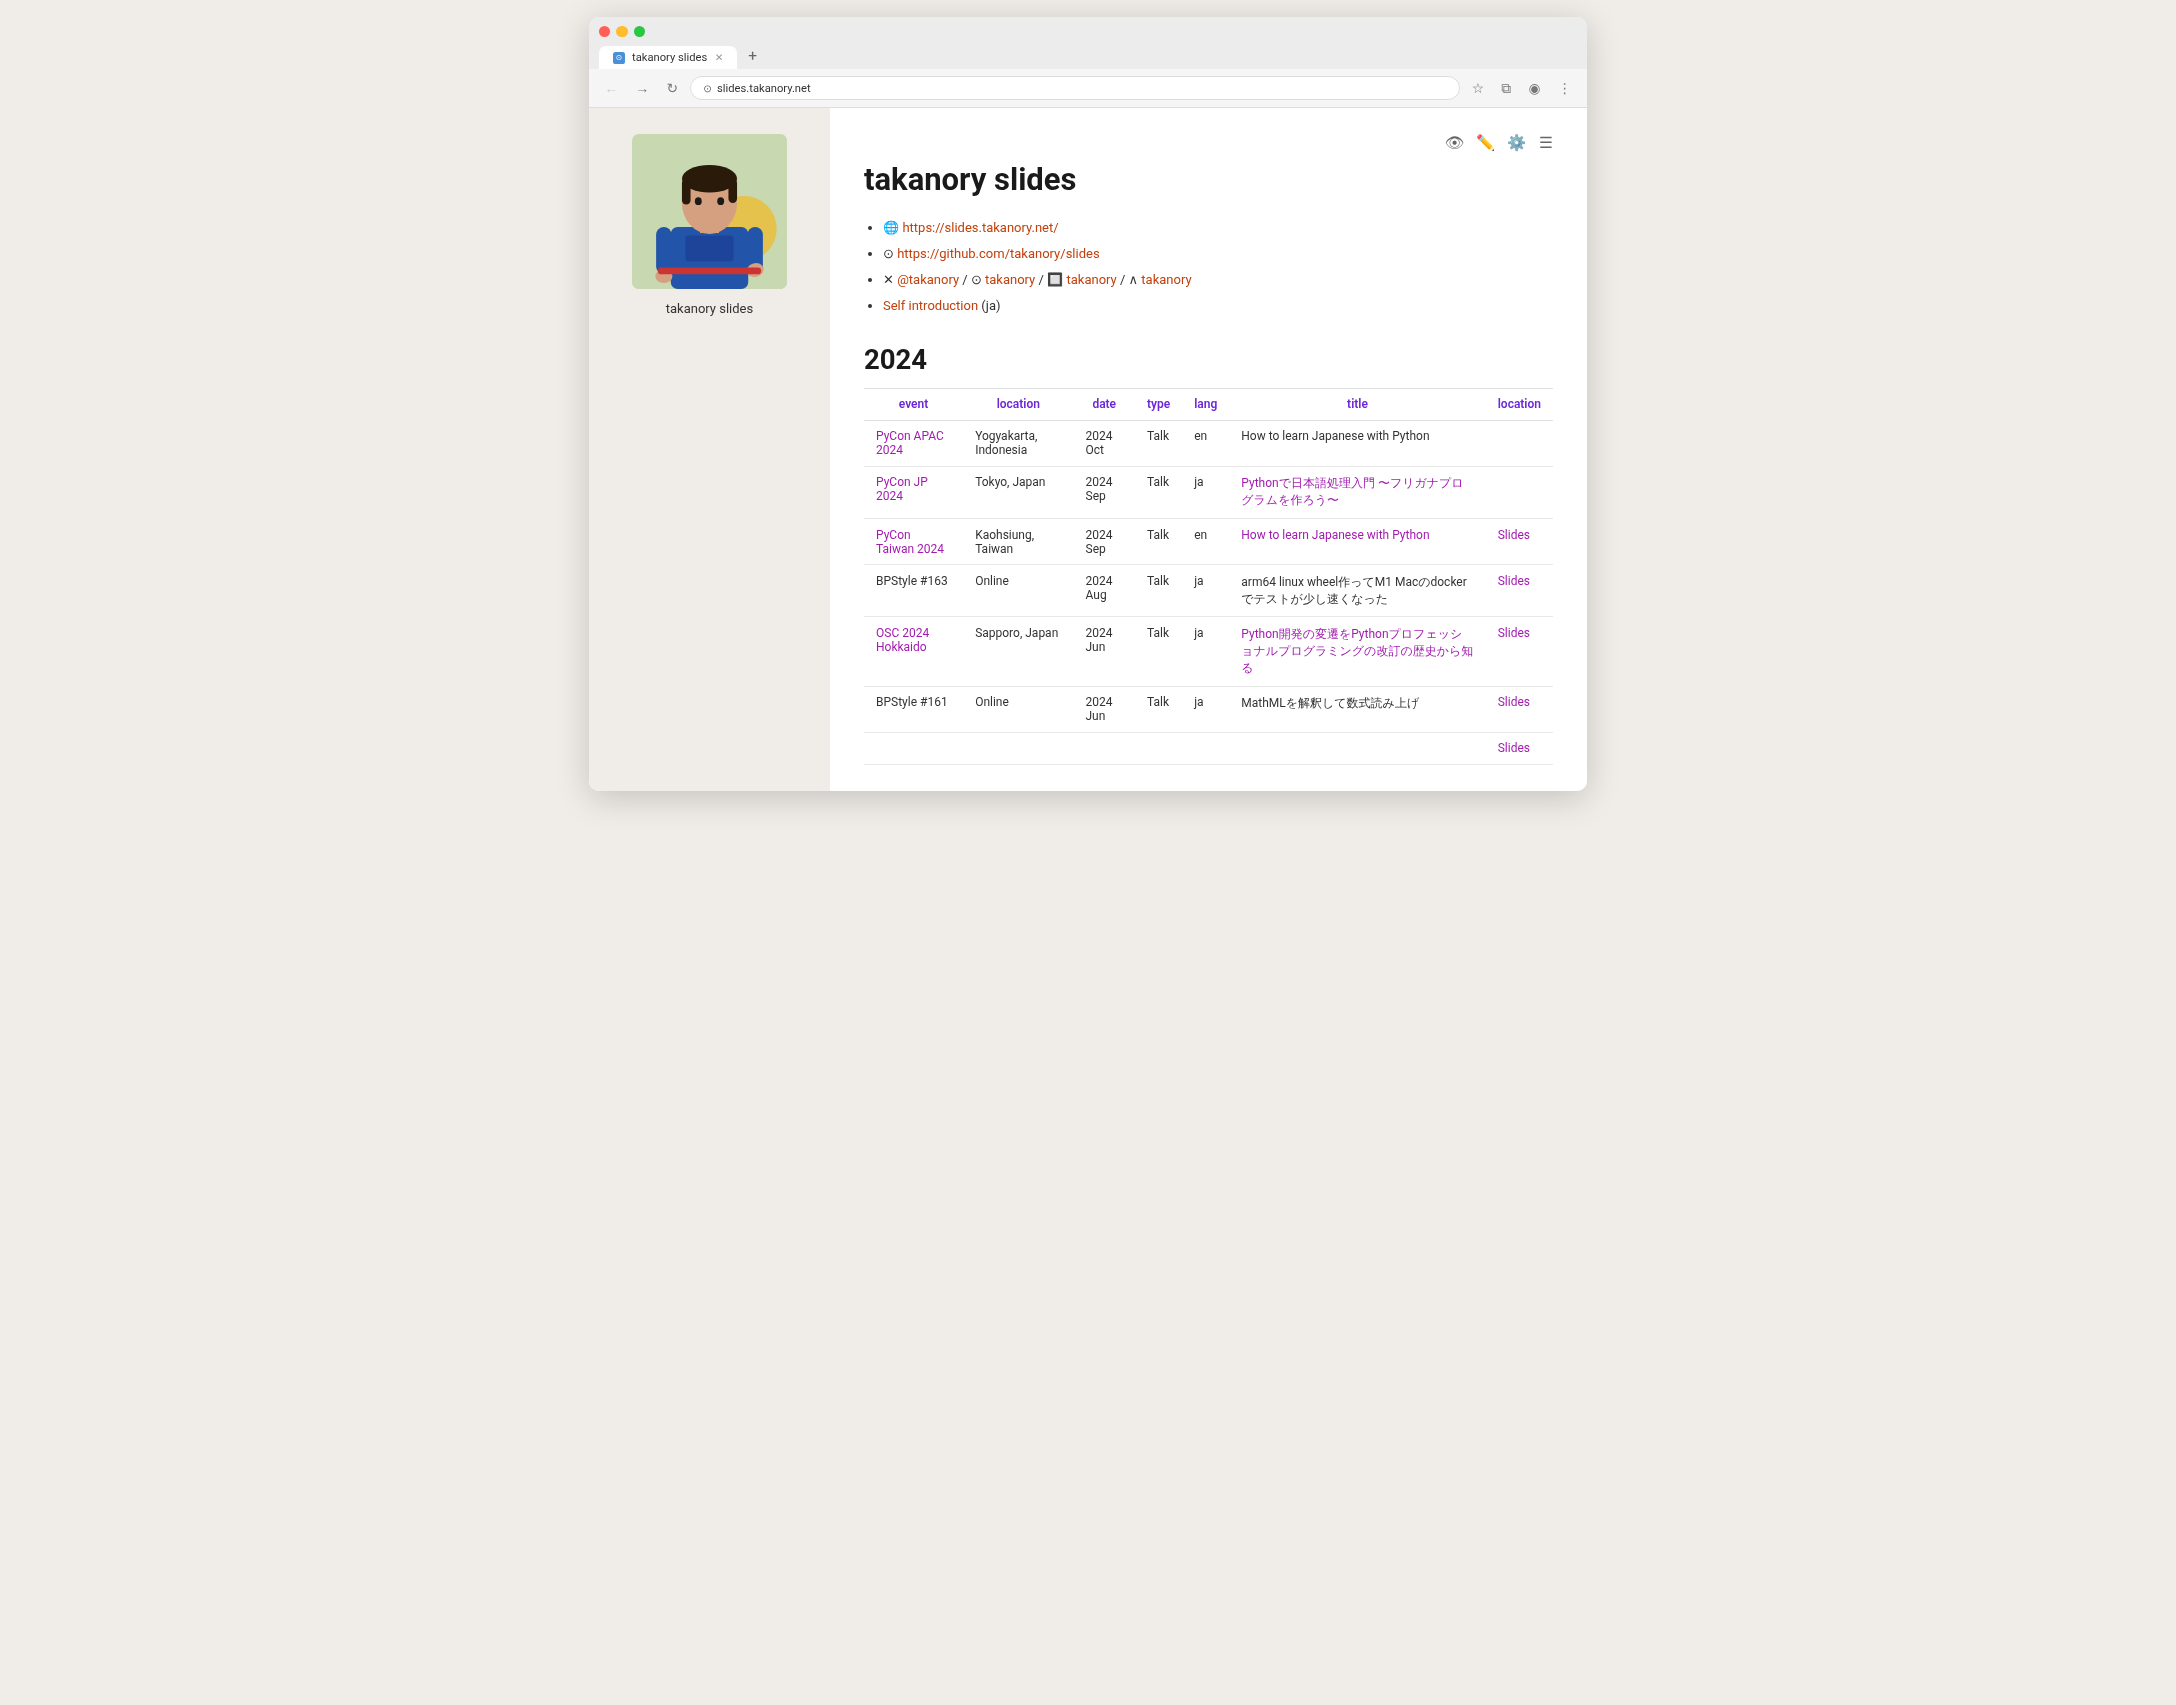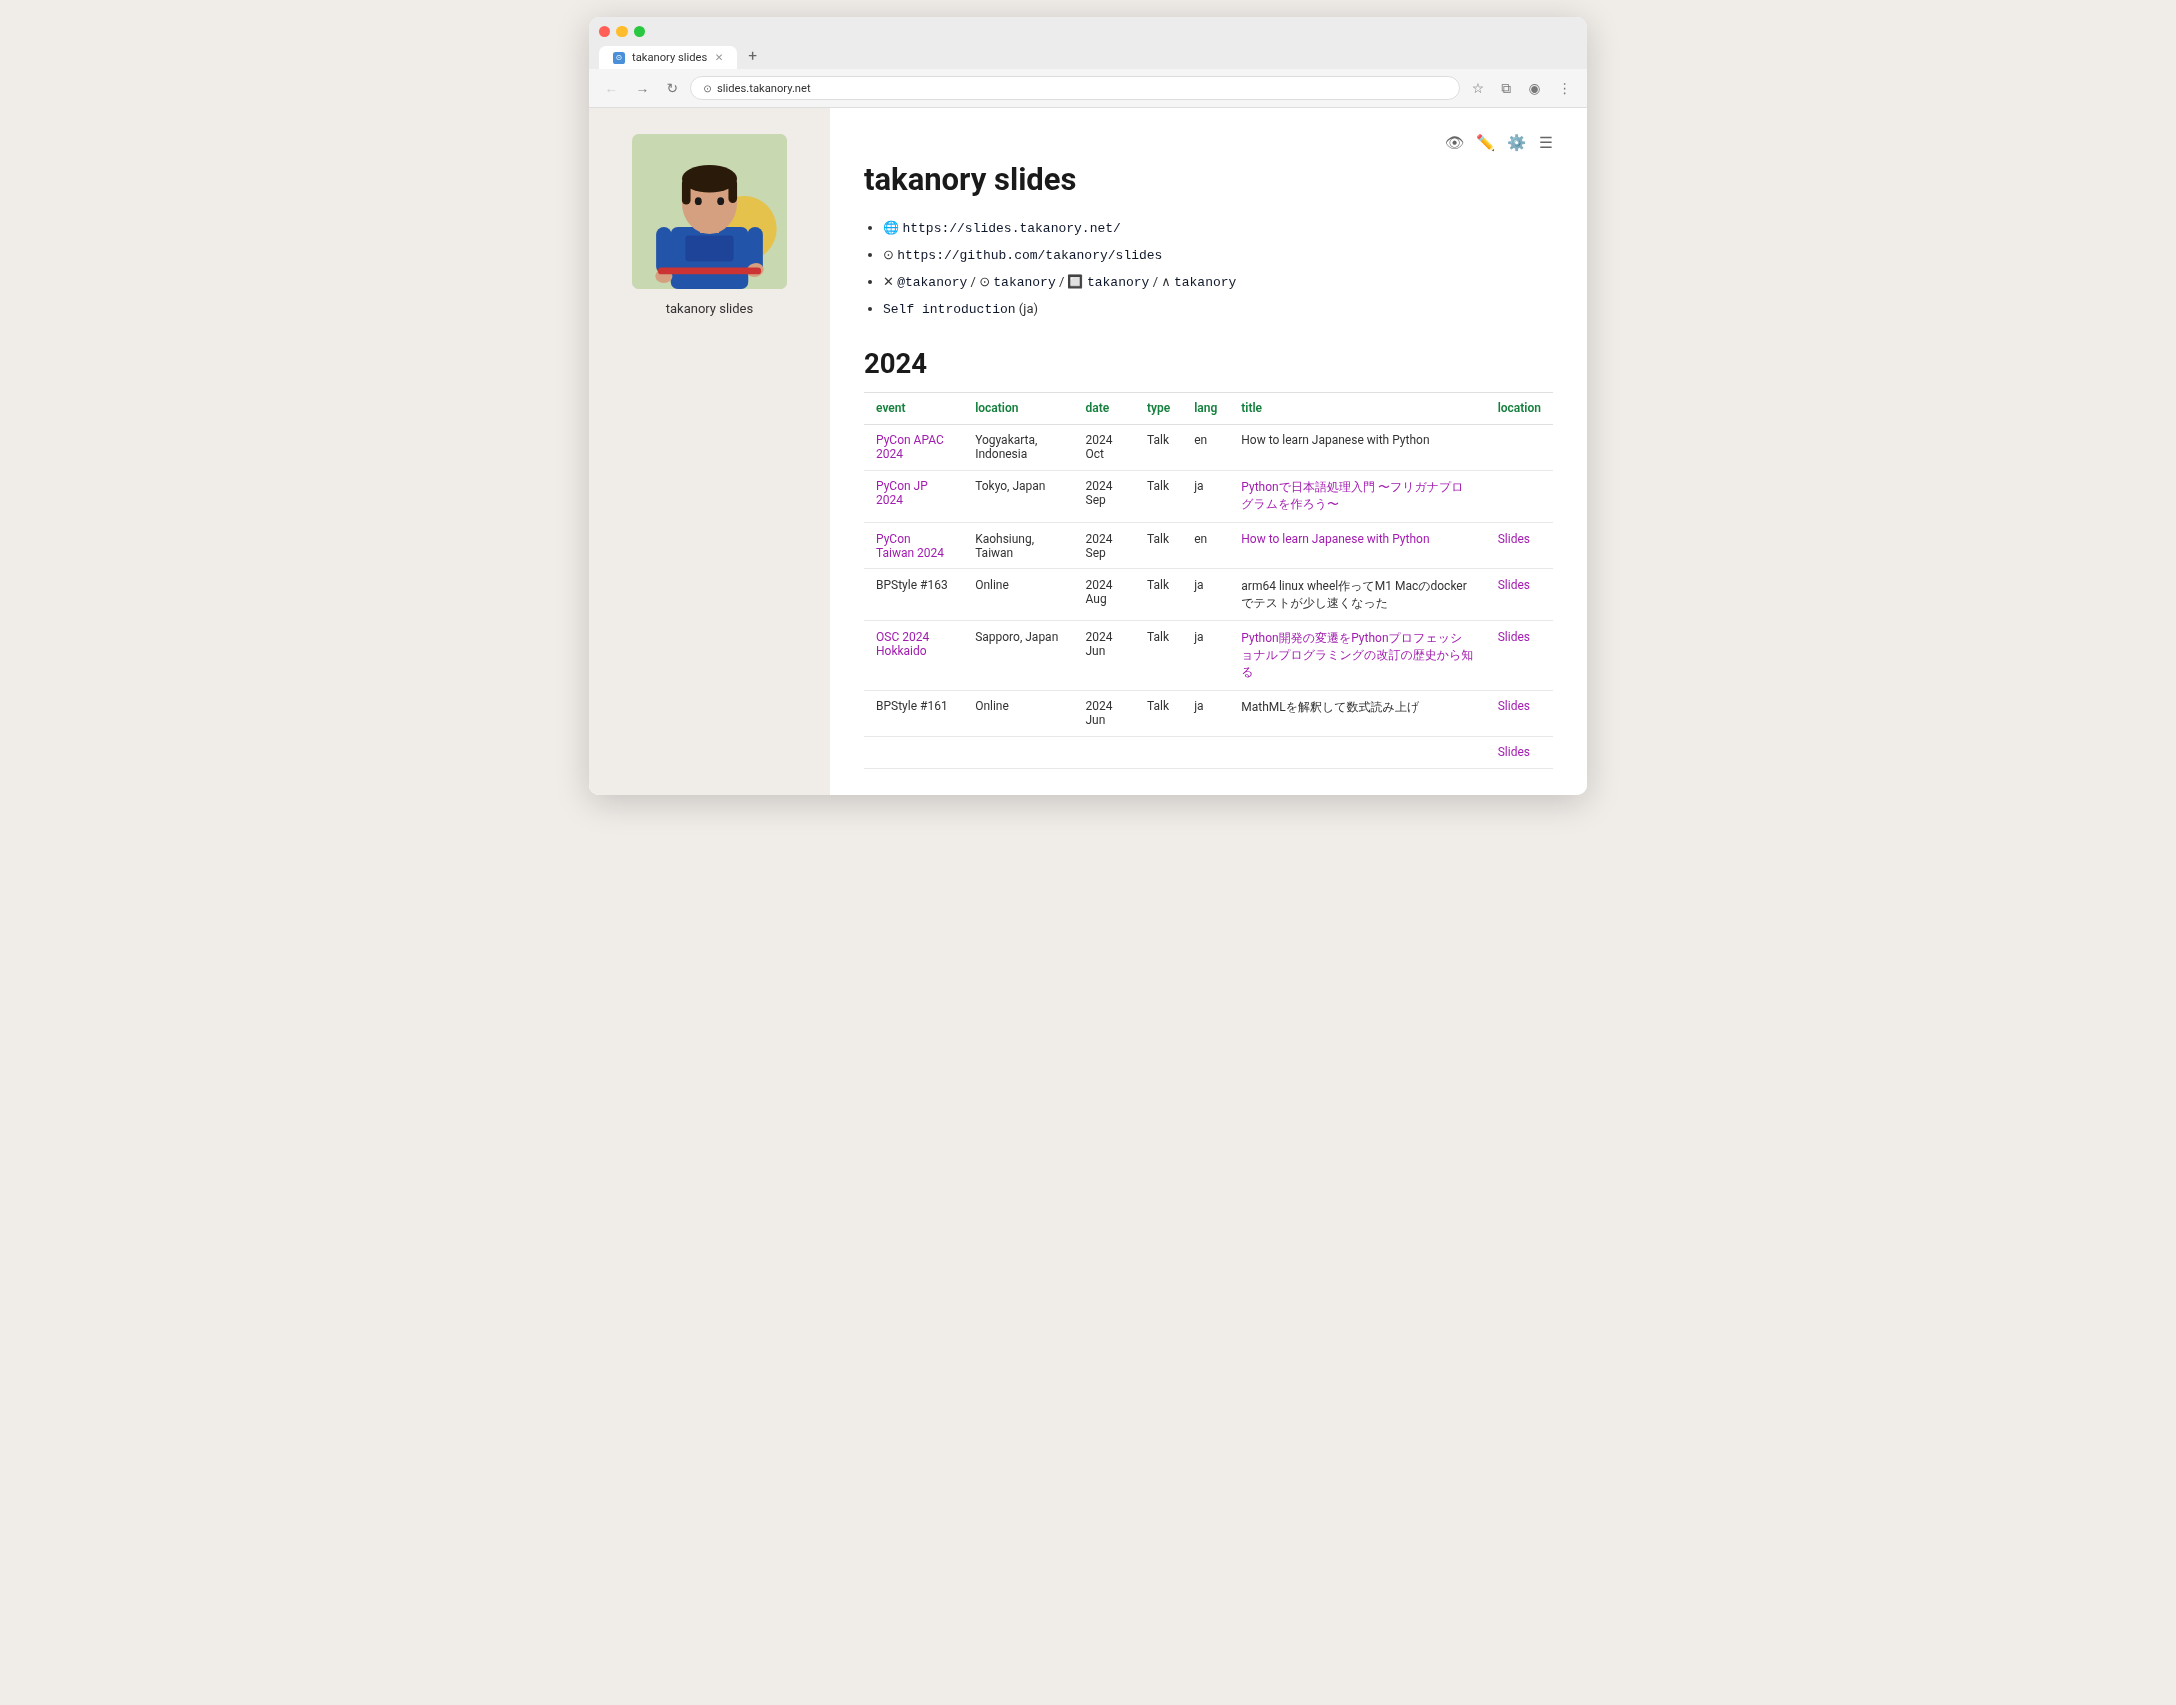--- a/index.html
+++ b/index.html
@@ -179,44 +179,43 @@
       margin-bottom: 24px;
       line-height: 2;
     }
 
     .links-list li {
       font-size: 13px;
       color: #333;
     }
 
     .links-list a {
-      color: #0f172a;
+      color: #c2410c;
       text-decoration: none;
-      font-family: Liberation Mono, monospace;
     }
 
     .section-year {
       font-size: 27.5px;
       font-weight: 700;
       color: #1a1a1a;
       margin-bottom: 12px;
     }
 
     
     .slides-table {
       width: 100%;
       border-collapse: collapse;
       font-size: 12px;
     }
 
     .slides-table th {
       padding: 8.6px 12px;
-      text-align: left;
+      text-align: center;
       font-weight: 600;
-      color: #15803d;
+      color: #6d28d9;
       border-bottom: 1.7px solid #e0e0e0;
       border-top: 1.7px solid #e0e0e0;
     }
 
     .slides-table td {
       padding: 8.6px 12px;
       color: #333;
       border-bottom: 0.9px solid #e8e8e8;
       vertical-align: top;
     }

